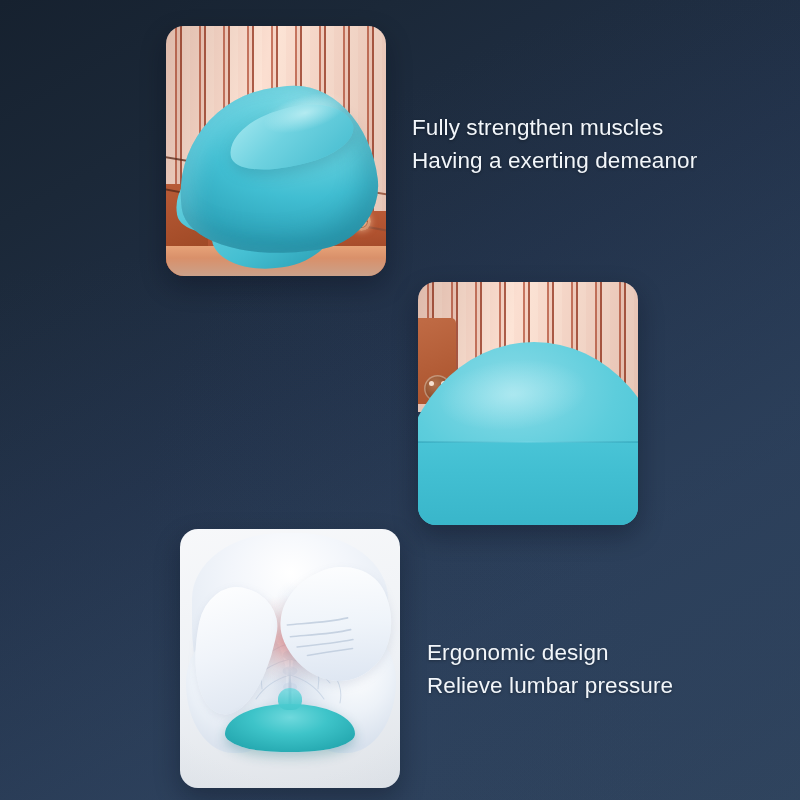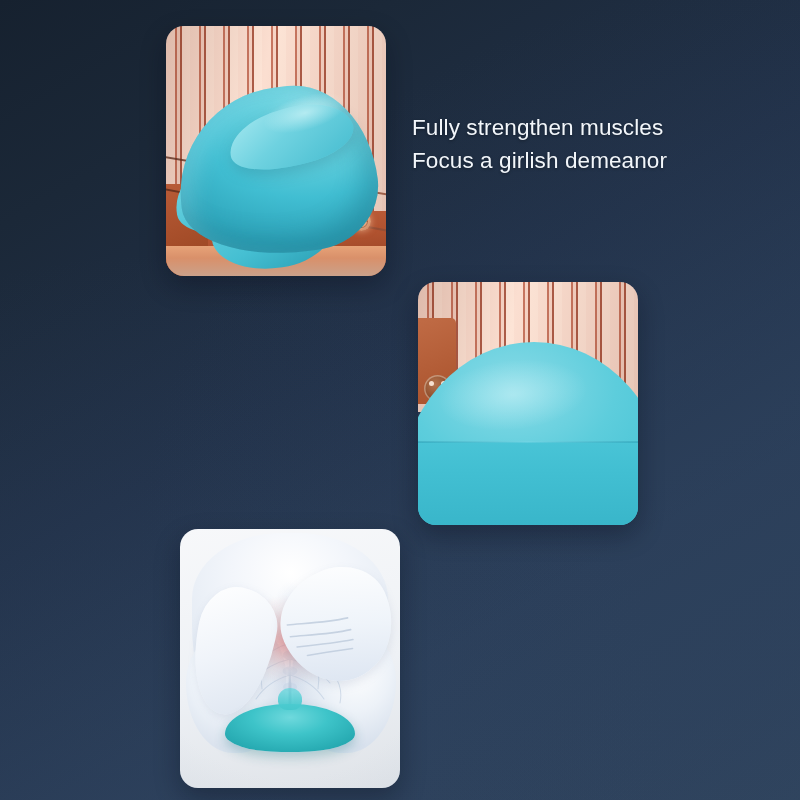--- a/index.html
+++ b/index.html
@@ -282,21 +282,21 @@
         <div id="c1-wing-r"></div>
         <div id="c1-body"></div>
         <div id="c1-ridge"></div>
         <div id="c1-gloss"></div>
       </div>
     </div>
   </div>
 
   <div class="caption" id="cap1">
     <span class="ln">Fully strengthen muscles</span>
-    <span class="ln">Focus a girlish demeanor</span>
+    <span class="ln">Having a exerting demeanor</span>
   </div>
 
   <div class="card" id="card2">
     <div class="layer">
       <div class="wall">
         <div class="wall-shade"></div>
       </div>
       <div id="c2-panel">
         <div id="c2-dial"></div>
       </div>
@@ -350,14 +350,18 @@
           <path d="M14 52 C30 56 44 60 58 64"></path>
         </g>
       </svg>
 
       <div id="c3-cleft"></div>
       <div id="c3-cushion"></div>
       <div id="c3-vig"></div>
     </div>
   </div>
 
+  <div class="caption" id="cap3">
+    <span class="ln">Ergonomic design</span>
+    <span class="ln">Relieve lumbar pressure</span>
+  </div>
 
 </div>
 
 </body></html>

